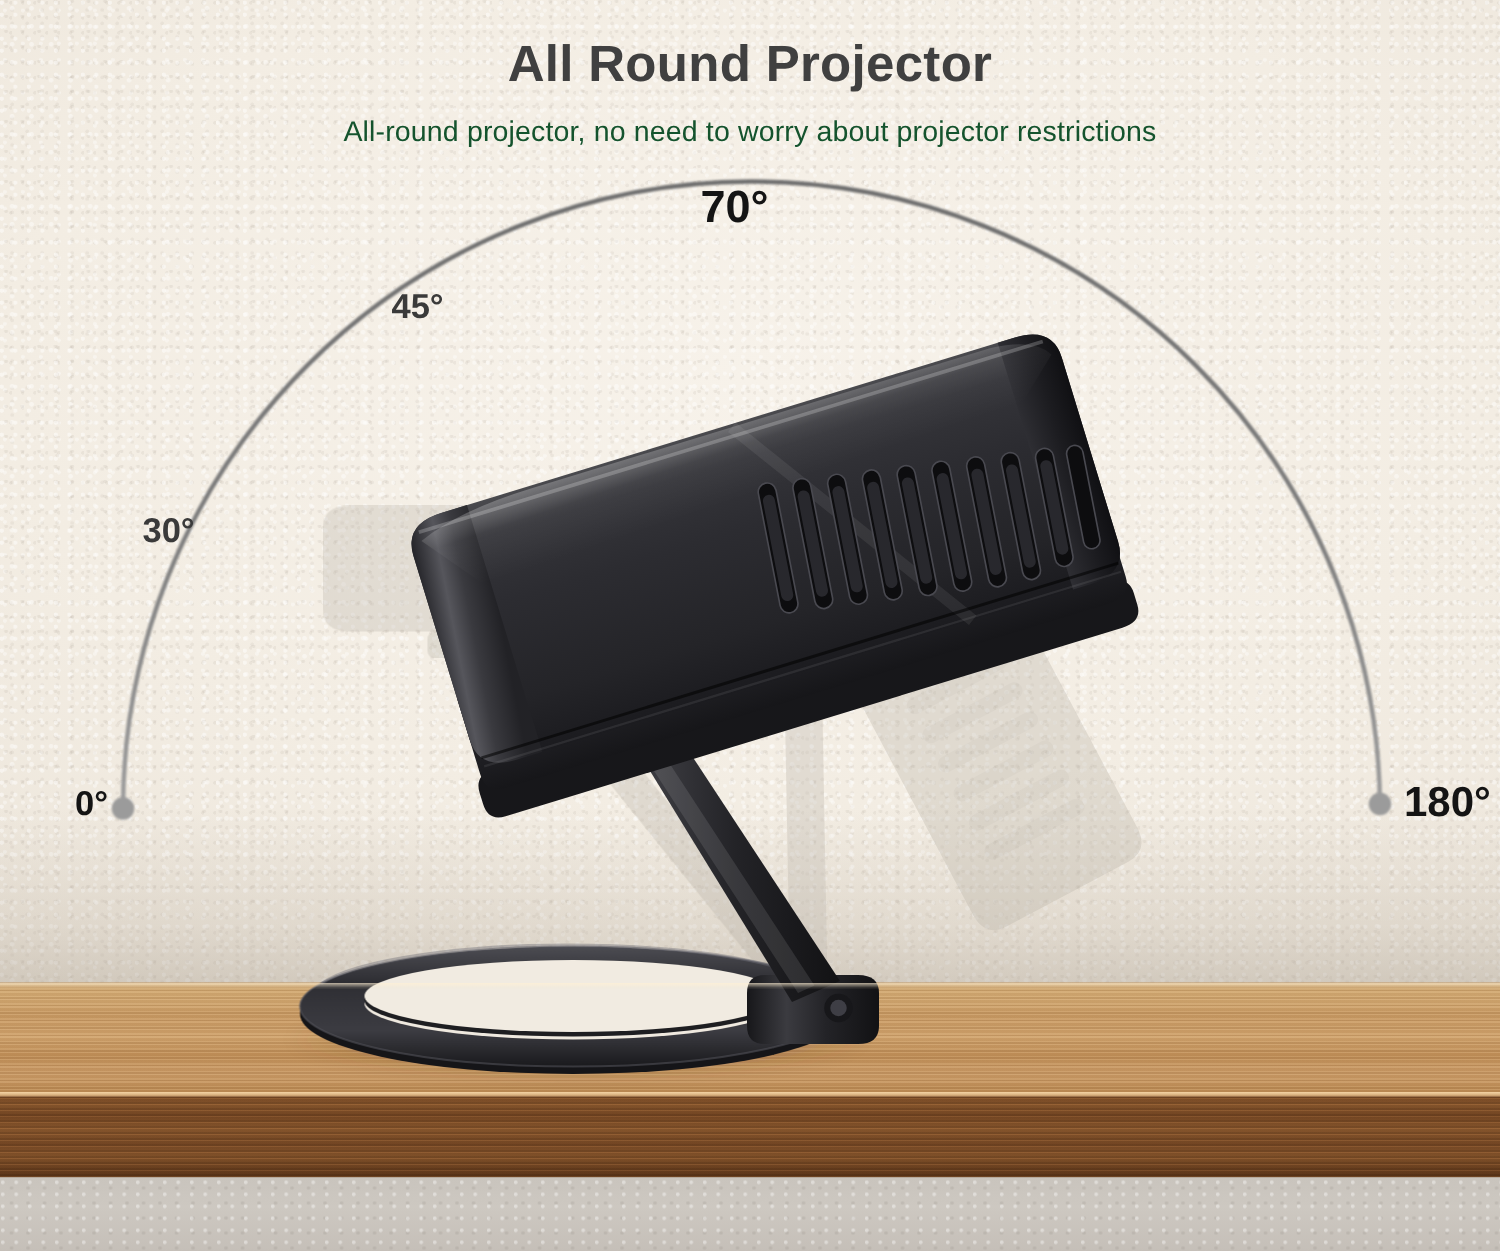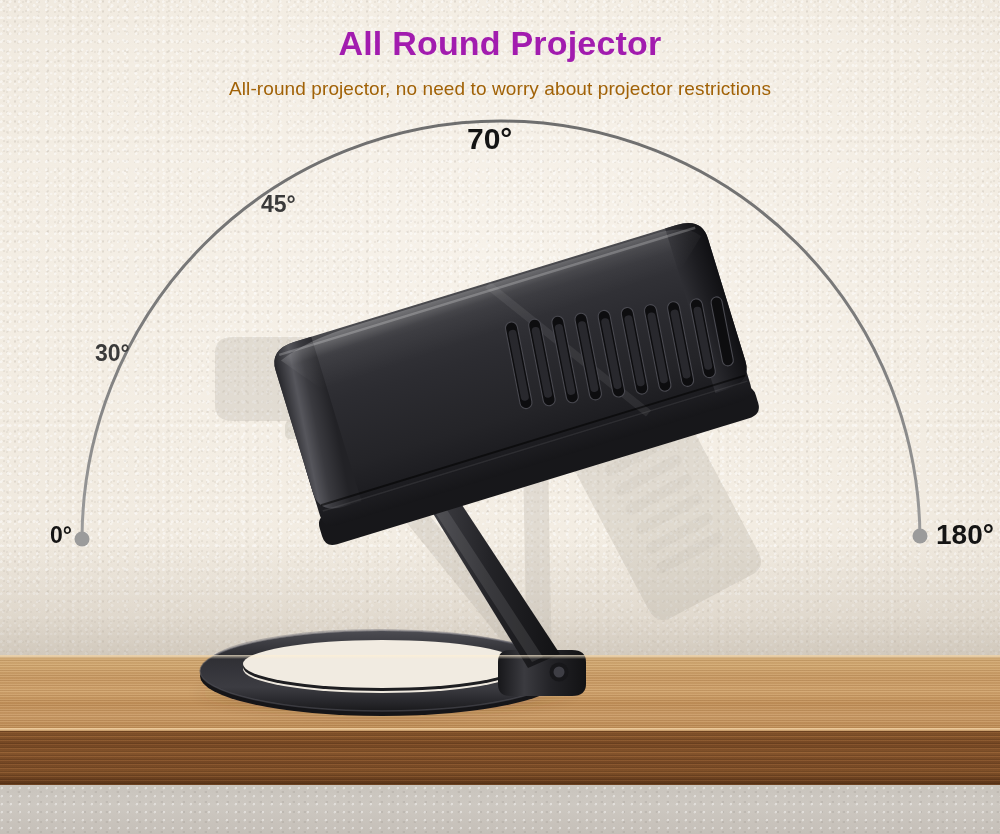--- a/index.html
+++ b/index.html
@@ -84,25 +84,25 @@
     content:""; position:absolute; inset:0;
     background-image:
       radial-gradient(circle at 20% 40%, rgba(255,255,255,.4) 0 1px, transparent 1.5px),
       radial-gradient(circle at 70% 70%, rgba(140,134,126,.2) 0 1px, transparent 1.4px);
     background-size:9px 8px, 11px 10px;
   }
 
   
   .title {
     position:absolute; left:0; top:24px; width:1000px; text-align:center;
-    font-size:34px; font-weight:700; letter-spacing:.2px; color:#a21caf;
+    font-size:34px; font-weight:700; letter-spacing:.2px; color:#404040;
   }
   .subtitle {
     position:absolute; left:0; top:78px; width:1000px; text-align:center;
-    font-size:19px; font-weight:400; color:#a16207; letter-spacing:.1px;
+    font-size:19px; font-weight:400; color:#14532d; letter-spacing:.1px;
   }
 
   
   #arc-svg { position:absolute; left:0; top:0; width:1000px; height:834px; }
   .angle-label {
     position:absolute; color:#141414; font-weight:600; white-space:nowrap;
   }
   .lbl-90  { left:467px; top:122px; font-size:30px; }
   .lbl-45  { left:247px; top:191px; font-size:23px; color:#3a3a3a;margin-left:14px; }
   .lbl-30  { left:95px;  top:340px; font-size:23px; color:#3a3a3a;text-align:right; }

